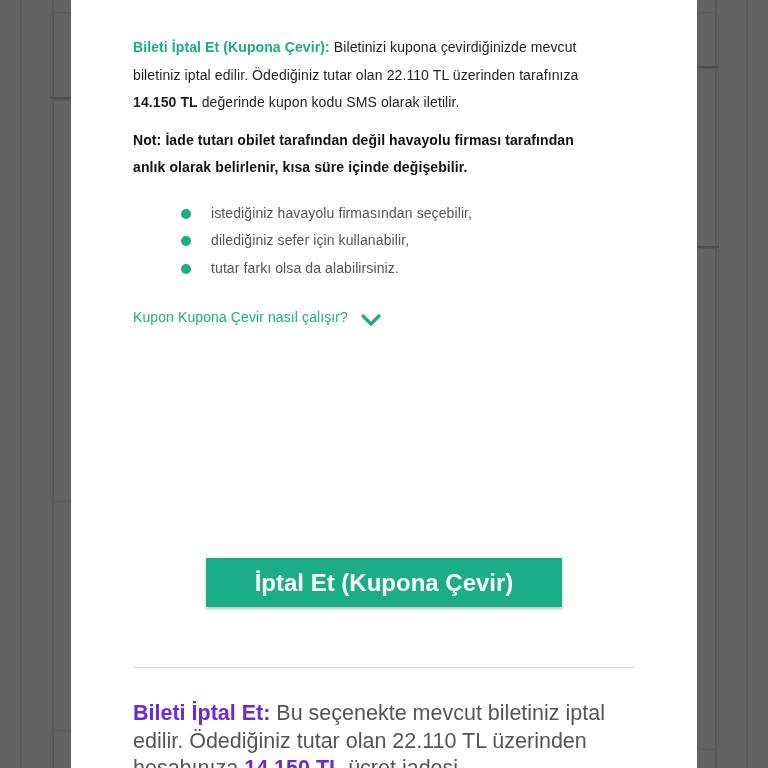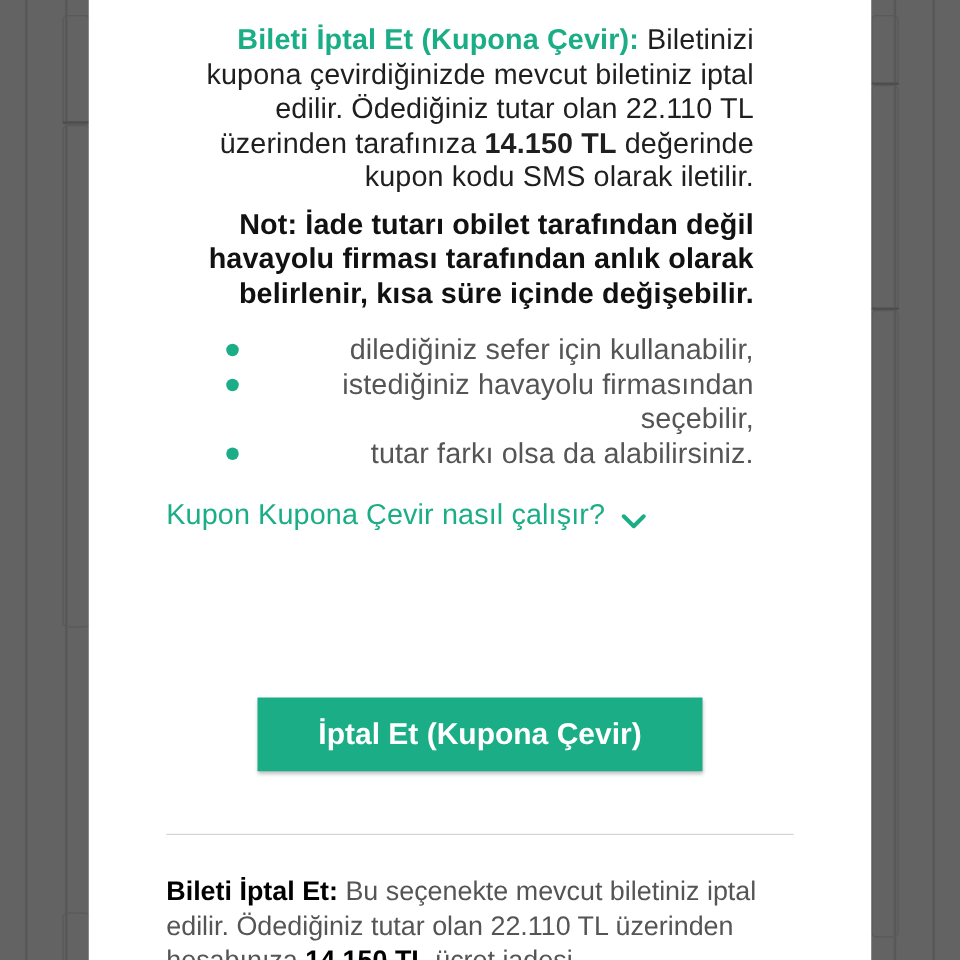--- a/index.html
+++ b/index.html
@@ -40,27 +40,26 @@
       left: 71px;
       top: 0;
       width: 626px;
       height: 768px;
       background: #ffffff;
       overflow: hidden;
     }
     .content {
       position: absolute;
       left: 62px;
-      top: 18px;
+      top: 34px;
       width: 470px;
-      font-size: 23px;
+      font-size: 14px;
       line-height: 27.5px;
       color: #1f1f1f;
       letter-spacing: 0.1px;
-      text-align: right;
     }
     .green { color: #1bae86; }
     .bold { font-weight: bold; }
     .p1 { margin: 0 0 10px 0; }
     .note { margin: 0 0 18px 0; font-weight: bold; color: #111; }
     .intro { margin: 0 0 22px 0; color: #222; }
     ul.benefits {
       list-style: none;
       margin: 0 0 22px 0;
       padding: 0 0 0 48px;
@@ -91,21 +90,21 @@
       margin-left: 12px;
       width: 22px;
       height: 16px;
       display: inline-block;
     }
     .cta {
       position: absolute;
       left: 135px;
       top: 558px;
       width: 356px;
-      height: 59px;
+      height: 49px;
       background: #1bae86;
       color: #fff;
       border: none;
       font-family: "Liberation Sans", "DejaVu Sans", sans-serif;
       font-weight: bold;
       font-size: 24px;
       box-shadow: 0 2px 3px rgba(0,0,0,0.25);
       display: flex;
       align-items: center;
       justify-content: center;
@@ -122,21 +121,21 @@
     }
     .content2 {
       position: absolute;
       left: 62px;
       top: 700px;
       width: 490px;
       font-size: 21.5px;
       line-height: 27.5px;
       color: #555;
     }
-    .content2 .bold { color: #000000; }
+    .content2 .bold { color: #6d28d9; }
   </style>
 </head>
 <body>
 
 <div class="backdrop">
   <div class="bg-line-v" style="left:20px"></div>
   <div class="bg-line-v" style="left:52px"></div>
   <div class="bg-card" style="left:50px; top:12px; width:20px; height:86px;"></div>
   <div class="bg-card" style="left:50px; top:100px; width:20px; height:400px;"></div>
   <div class="bg-card" style="left:50px; top:730px; width:20px; height:40px;"></div>
@@ -151,22 +150,22 @@
 </div>
 
 <div class="modal">
   <div class="content">
     <p class="p1"><span class="green bold">Bileti İptal Et (Kupona Çevir):</span><span> Biletinizi kupona çevirdiğinizde mevcut biletiniz iptal edilir. Ödediğiniz tutar olan 22.110 TL üzerinden tarafınıza </span><span class="bold">14.150 TL</span><span> değerinde kupon kodu SMS olarak iletilir.</span></p>
 
     <p class="note">Not: İade tutarı obilet tarafından değil havayolu firması tarafından anlık olarak belirlenir, kısa süre içinde değişebilir.</p>
 
 
     <ul class="benefits">
+      <li><span class="dot"></span><span>istediğiniz havayolu firmasından seçebilir,</span></li>
       <li><span class="dot"></span><span>dilediğiniz sefer için kullanabilir,</span></li>
-      <li><span class="dot"></span><span>istediğiniz havayolu firmasından seçebilir,</span></li>
       <li><span class="dot"></span><span>tutar farkı olsa da alabilirsiniz.</span></li>
     </ul>
 
     <div class="howto">
       <span>Kupon Kupona Çevir nasıl çalışır?</span>
       <span class="chev">
         <svg width="22" height="16" viewBox="0 0 22 16">
             <polyline points="3,4 11,12 19,4" fill="none" stroke="#1bae86" stroke-width="3.2" stroke-linecap="round" stroke-linejoin="round"></polyline>
           </svg>
       </span>

